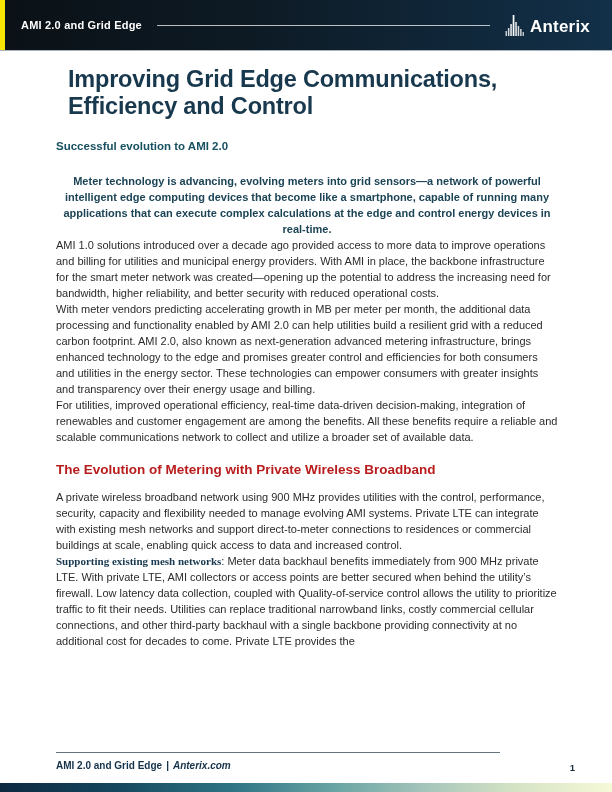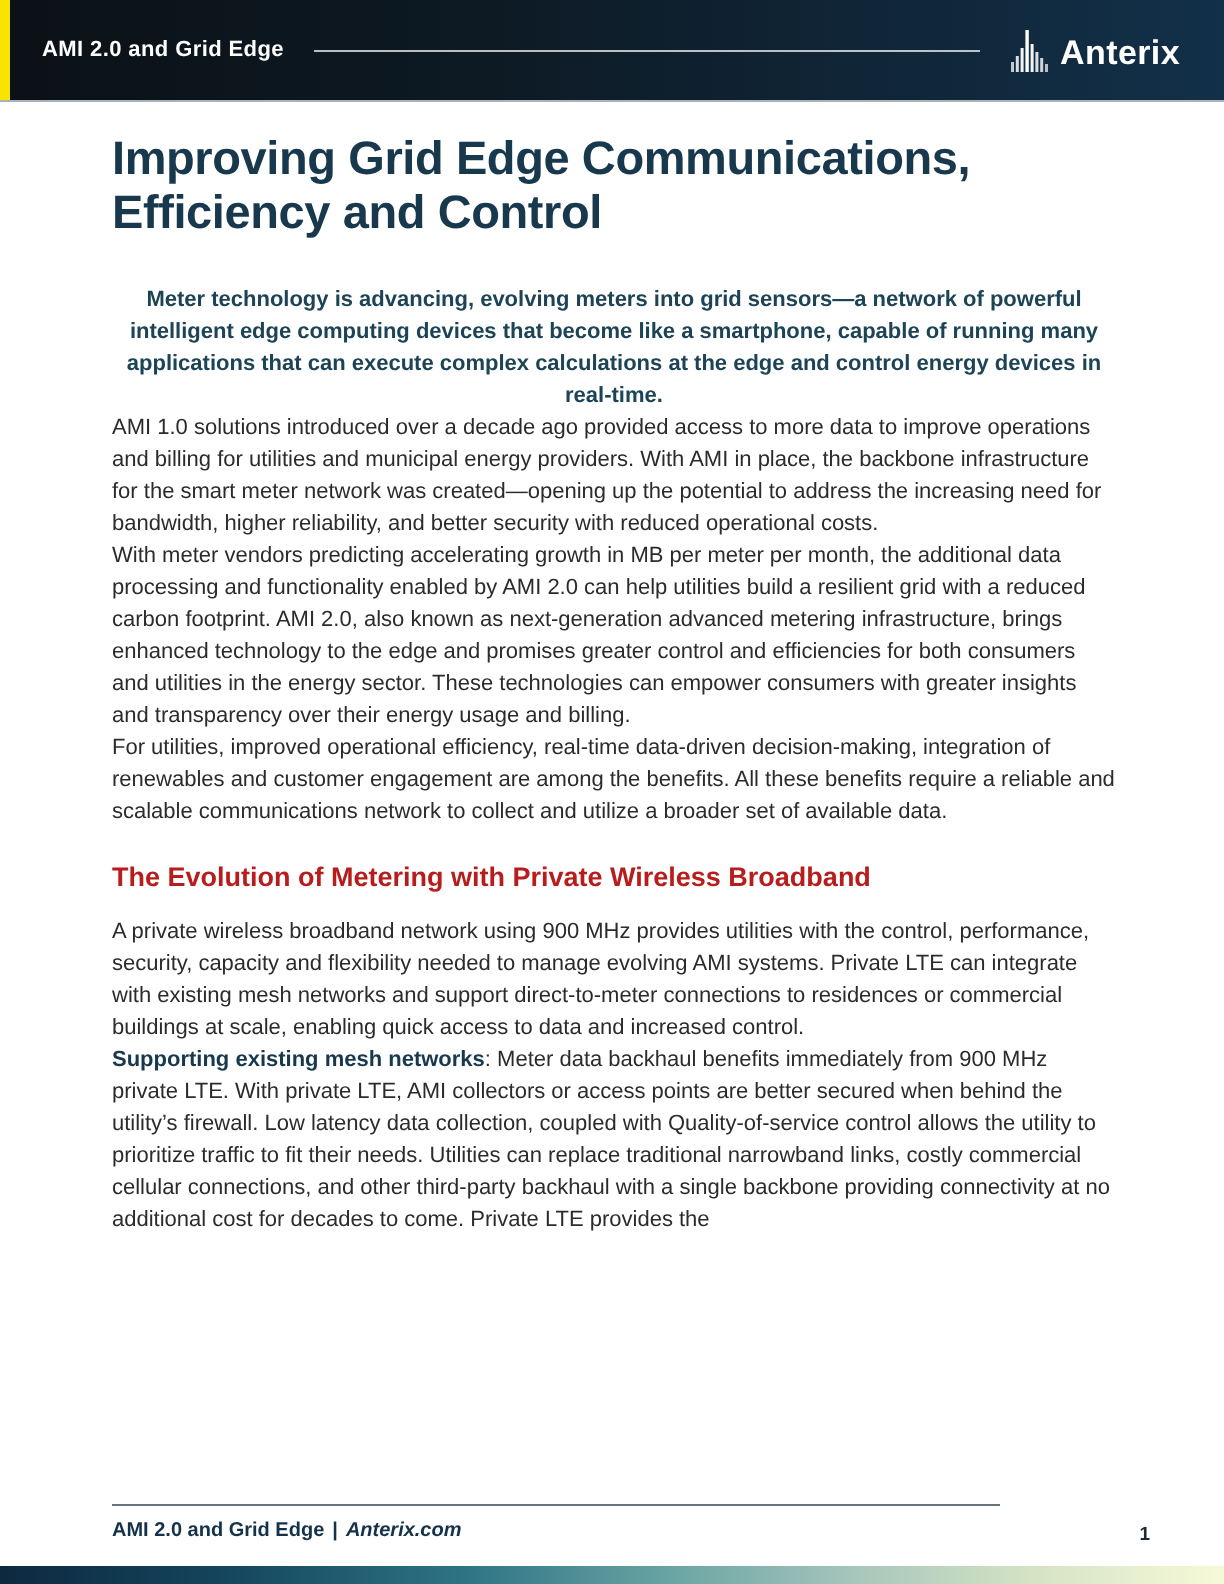--- a/index.html
+++ b/index.html
@@ -19,30 +19,30 @@
   .hdr-accent { position:absolute; left:0; top:0; width:5px; height:100%; background:#f7e500; }
   .hdr-title { color:#ffffff; font-size:11px; font-weight:bold; letter-spacing:.2px; white-space:nowrap; }
   .hdr-rule { flex:1; height:1px; background:rgba(255,255,255,.72); margin:0 15px; }
   .brand { display:flex; align-items:flex-end; gap:5px;justify-content:space-between; }
   .brand svg { display:block; }
   .brand-word { color:#ffffff; font-size:17px; font-weight:bold; letter-spacing:.2px; line-height:1; padding-bottom:2px; }
 
   
   main { position:absolute; left:56px; top:51px; width:502px; }
   .title {
-    margin:15px 0 0; font-size:23.5px; line-height:1.17; letter-spacing:-0.2px;
+    margin:15px 12px 0; font-size:23.5px; line-height:1.17; letter-spacing:-0.2px;
     font-weight:bold; color:#18384e;
   }
   .subtitle { margin:19px 0 0; font-size:11.5px; font-weight:bold; color:#175061; }
   .intro { margin:21px 0 0; font-size:11px; line-height:16px; font-weight:bold; color:#1c4456;text-align:center; }
   .body-p { margin:0 0 0; font-size:11px; line-height:16px; color:#2b2b2b; }
   .prewrap { white-space:pre-line; }
   .section-h { margin:17px 0 0; font-size:13.5px; font-weight:bold; color:#b91c1c; }
   .after-h { margin-top:12px; }
-  .bold-lead { font-weight:bold; color:#18384e; }
+  .bold-lead { font-weight:bold; color:#18384e;font-family:Liberation Serif, serif; }
 
   
   .foot-rule { position:absolute; left:56px; top:752px; width:444px; height:1px; background:#66747e; }
   .foot-text { position:absolute; left:56px; top:760px; font-size:10px; color:#14324a; }
   .foot-doc { font-weight:bold; }
   .foot-sep { margin:0 4px; font-weight:bold; }
   .foot-site { font-weight:bold; font-style:italic;margin-top:16px; }
   .page-num { position:absolute; right:37px; top:762px; font-size:9.5px; font-weight:bold; color:#1d2b36; }
   .grad-bar {
     position:absolute; left:0; bottom:0; width:100%; height:9px;
@@ -72,20 +72,21 @@
             <rect x="17.5" y="18" width="1.5" height="4" opacity="0.7"></rect>
           </g>
         </svg>
       </span>
       <span class="brand-word">Anterix</span>
     </div>
   </header>
 
   <main>
     <h1 class="title">Improving Grid Edge Communications, Efficiency and Control</h1>
+    <h2 class="subtitle">Successful evolution to AMI 2.0</h2>
     <p class="intro">Meter technology is advancing, evolving meters into grid sensors—a network of powerful intelligent edge computing devices that become like a smartphone, capable of running many applications that can execute complex calculations at the edge and control energy devices in real-time.</p>
     <p class="body-p">AMI 1.0 solutions introduced over a decade ago provided access to more data to improve operations and billing for utilities and municipal energy providers. With AMI in place, the backbone infrastructure for the smart meter network was created—opening up the potential to address the increasing need for bandwidth, higher reliability, and better security with reduced operational costs.</p>
     <p class="body-p prewrap">With meter vendors predicting accelerating growth in MB per meter per month, the additional data processing and functionality enabled by AMI 2.0 can help utilities build a resilient grid with a reduced carbon footprint. AMI 2.0, also known as next-generation advanced metering infrastructure, brings enhanced technology to the edge and promises greater control and efficiencies for both consumers and utilities in the energy sector. These technologies can empower consumers with greater insights and transparency over their energy usage and billing.
 For utilities, improved operational efficiency, real-time data-driven decision-making, integration of renewables and customer engagement are among the benefits. All these benefits require a reliable and scalable communications network to collect and utilize a broader set of available data.</p>
     <h3 class="section-h">The Evolution of Metering with Private Wireless Broadband</h3>
     <p class="body-p after-h">A private wireless broadband network using 900 MHz provides utilities with the control, performance, security, capacity and flexibility needed to manage evolving AMI systems. Private LTE can integrate with existing mesh networks and support direct-to-meter connections to residences or commercial buildings at scale, enabling quick access to data and increased control.</p>
     <p class="body-p"><span class="bold-lead">Supporting existing mesh networks</span><span>: Meter data backhaul benefits immediately from 900 MHz private LTE. With private LTE, AMI collectors or access points are better secured when behind the utility’s firewall. Low latency data collection, coupled with Quality-of-service control allows the utility to prioritize traffic to fit their needs. Utilities can replace traditional narrowband links, costly commercial cellular connections, and other third-party backhaul with a single backbone providing connectivity at no additional cost for decades to come. Private LTE provides the</span></p>
   </main>
 
   <footer>

